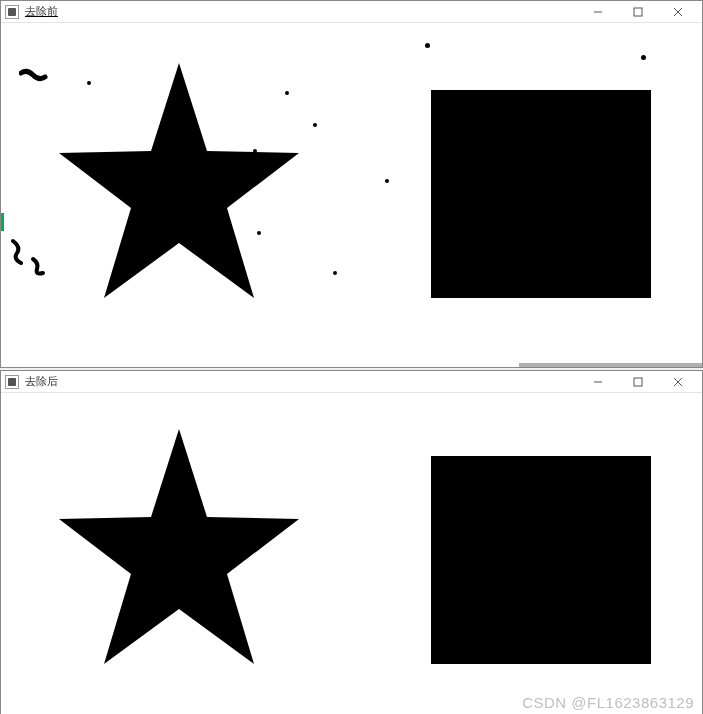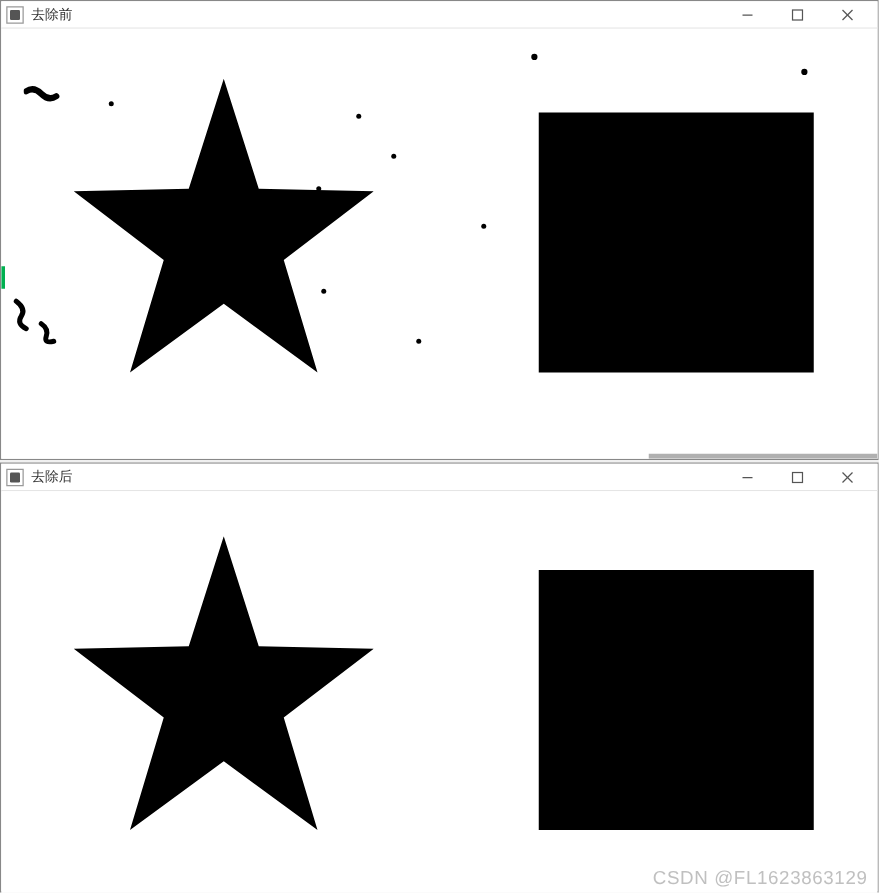--- a/index.html
+++ b/index.html
@@ -89,21 +89,21 @@
     .green-edge {
       position: absolute;
       left: 0;
       width: 3px;
       background: #00b050;
     }
   </style>
 </head>
 <body>
 
-<div class="window" style="top:0; height:368px;">
+<div class="window" style="top:0; height:368px;text-decoration:underline;">
   <div class="titlebar">
     <span class="app-icon"></span>
     <span class="title-text">去除前</span>
     <span class="title-spacer"></span>
     <div class="win-btns">
       <div class="win-btn">
         <svg viewBox="0 0 10 10">
             <line x1="1" y1="5" x2="9" y2="5" stroke="#555" stroke-width="1"></line>
           </svg>
       </div>

